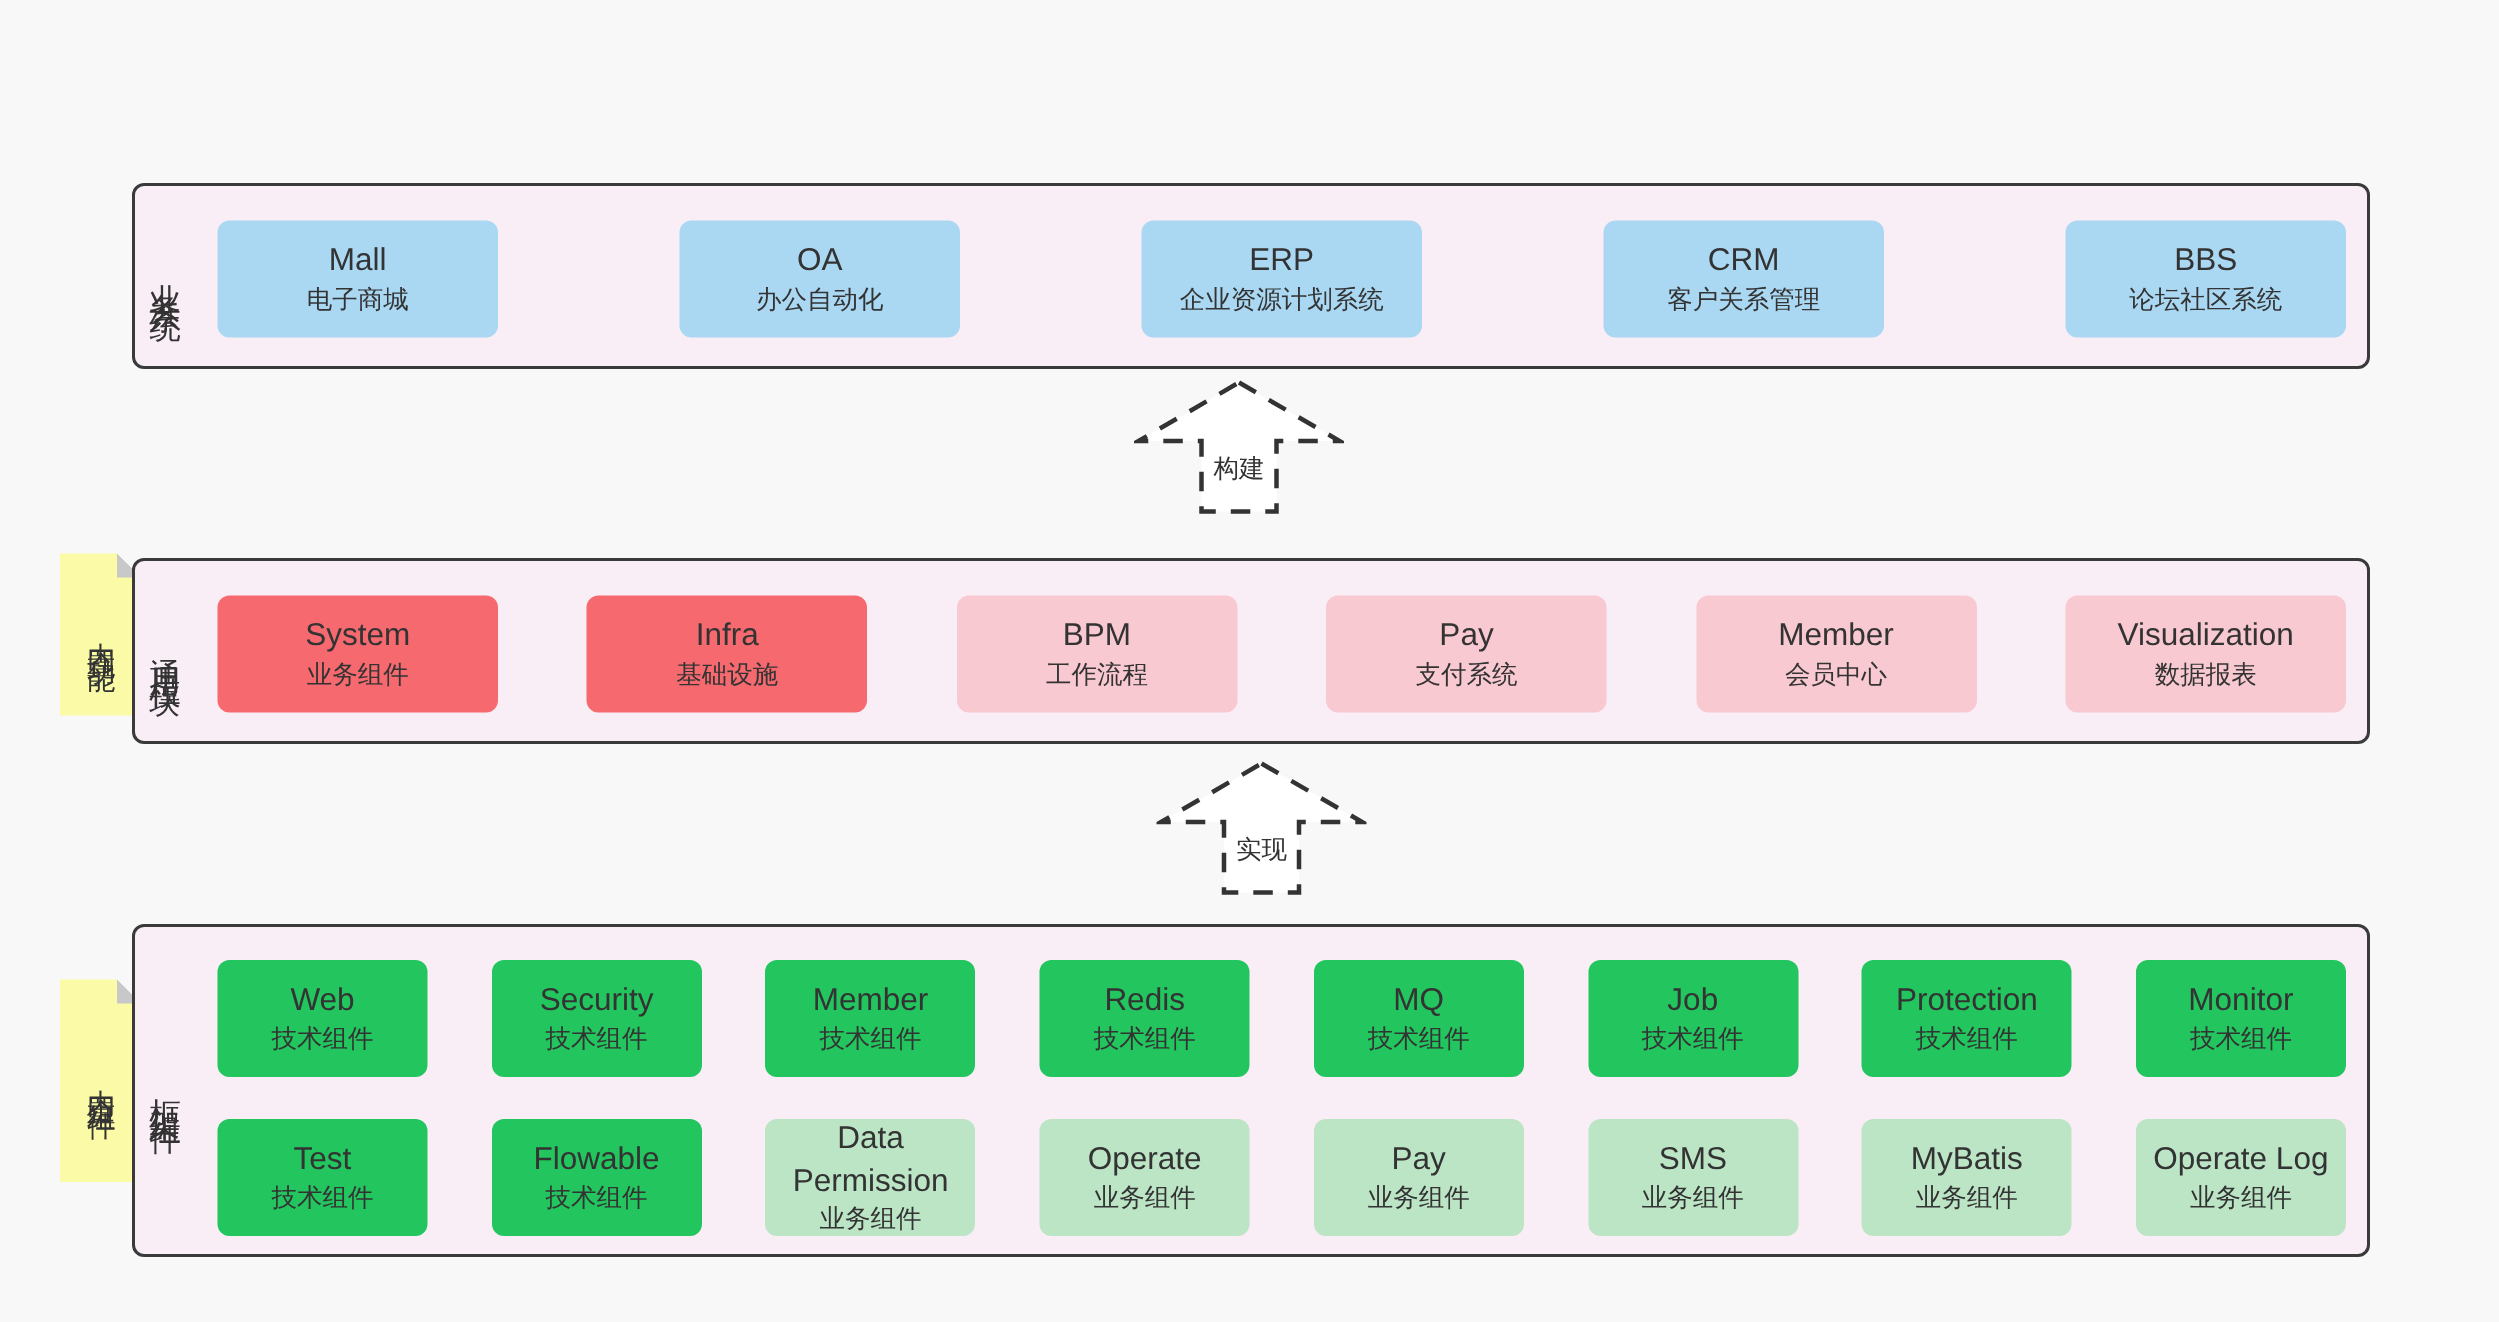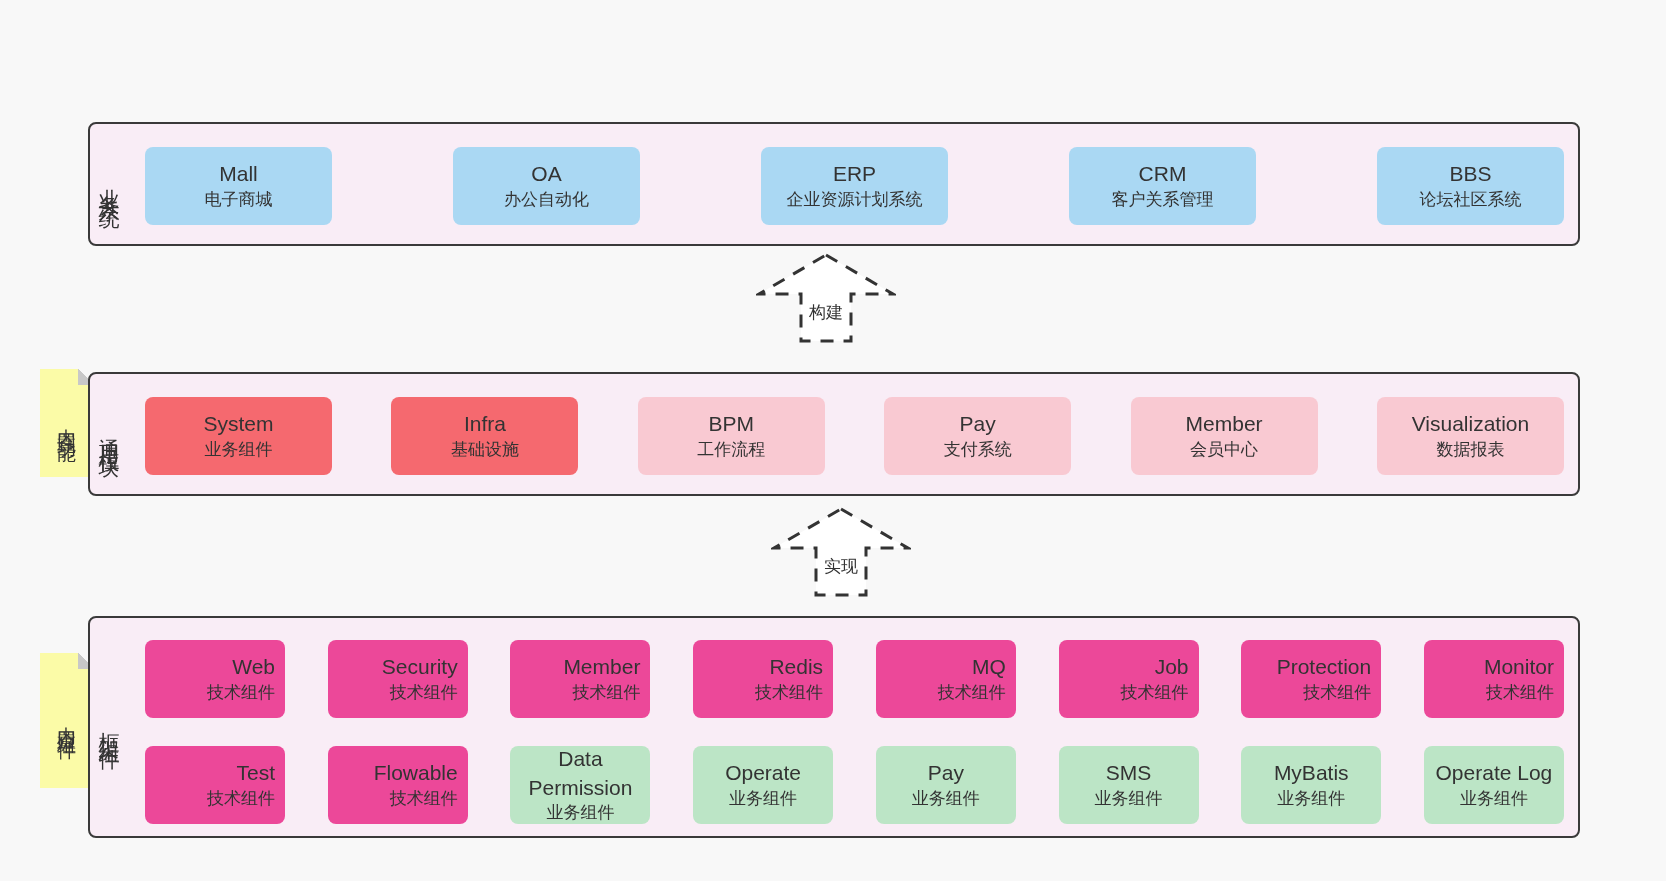--- a/index.html
+++ b/index.html
@@ -61,21 +61,21 @@
     align-items:center;
     text-align:center;
     box-sizing:border-box;
     padding:0 10px;
   }
   .w-lg{width:187px;}
   .w-sm{width:140px;}
   .blue{background:#aad8f3;}
   .red{background:#f5696f;}
   .pink{background:#f9c9d2;}
-  .green{background:#ec4899;align-items:flex-end;}
+  .green{background:#22c55e;}
   .lgreen{background:#bce5c6;}
   .bname{font-size:21px;line-height:1.35;}
   .bdesc{font-size:17px;line-height:1.35;}
 
   
   .note{
     position:absolute;
     width:54px;
     background:linear-gradient(225deg, rgba(0,0,0,0) 11.3px, #fbfba7 11.6px);
     z-index:1;

